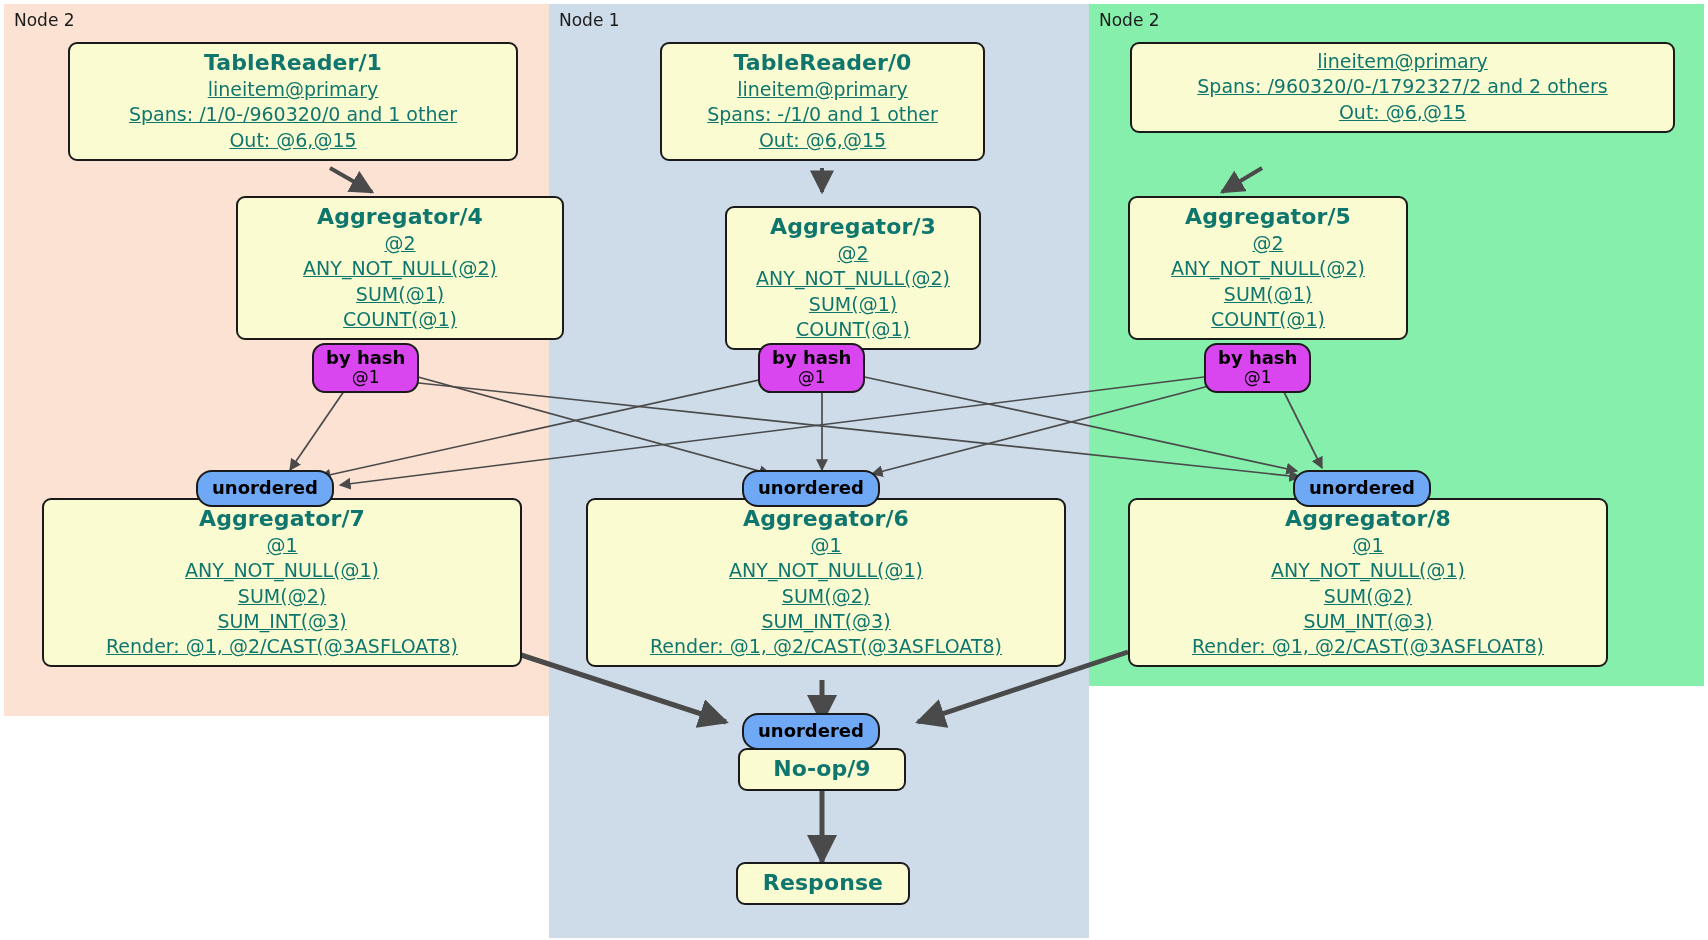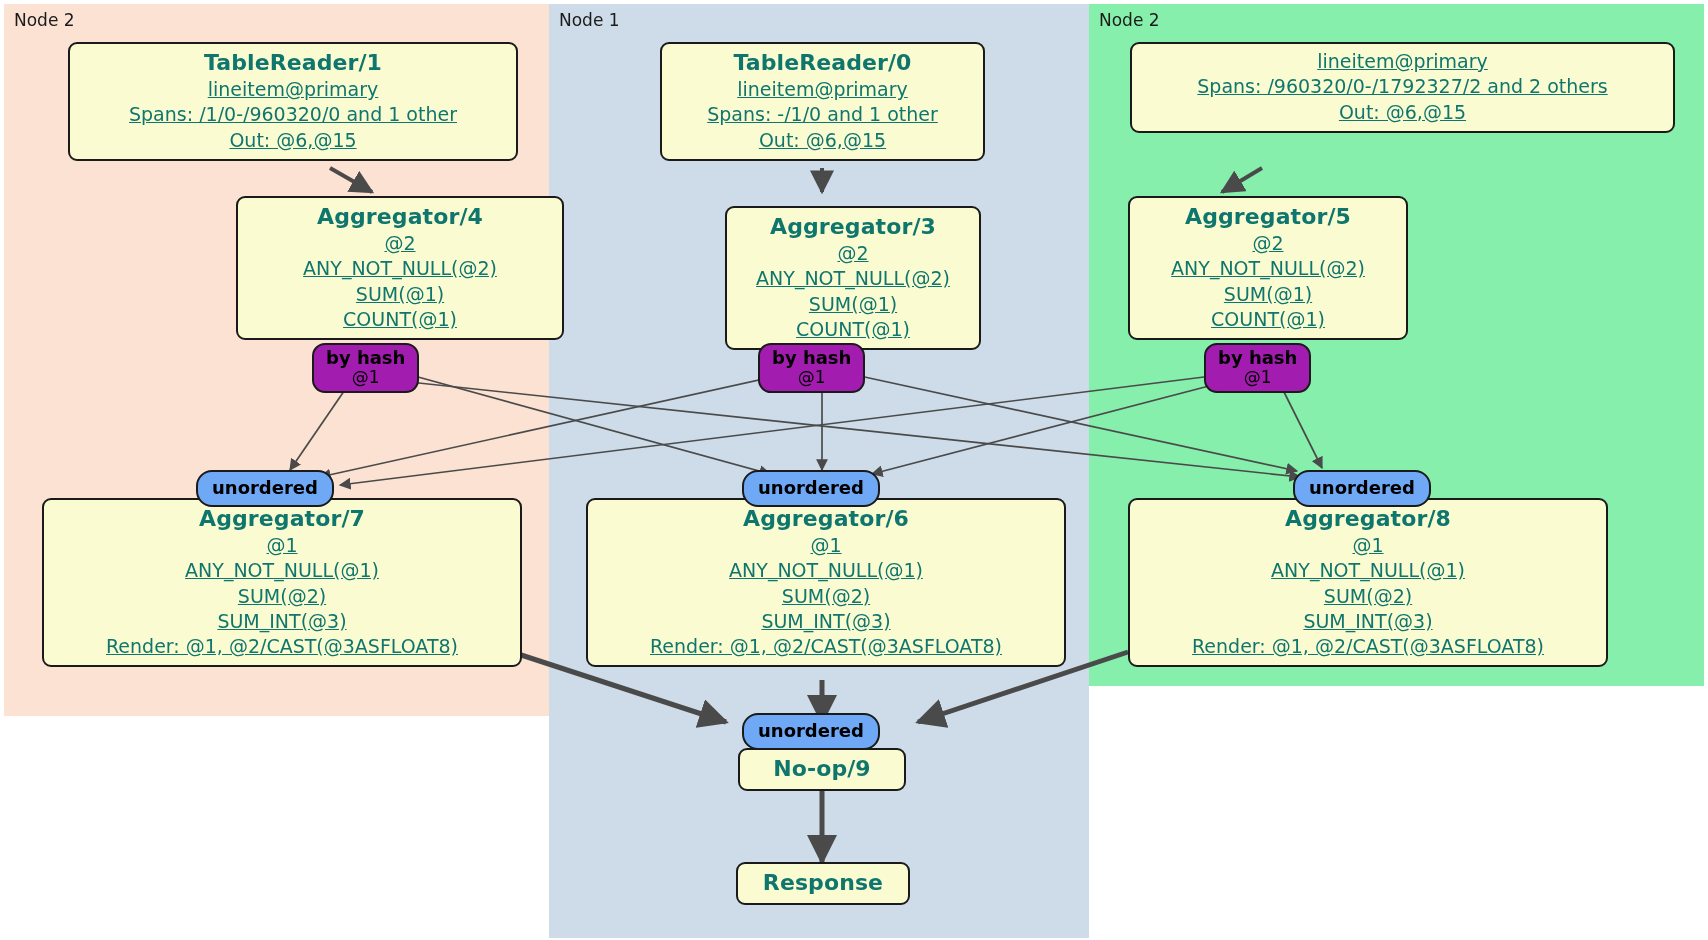--- a/index.html
+++ b/index.html
@@ -84,21 +84,21 @@
   
   .pill {
     position: absolute;
     box-sizing: border-box;
     border: 2px solid #1a1a1a;
     text-align: center;
     color: #000;
     white-space: nowrap;
   }
   .pill.hash {
-    background: #a21caf;
+    background: #d946ef;
     border-radius: 13px;
     font-size: 17px;
     line-height: 1.12;
     padding: 3px 12px 4px 12px;
   }
   .pill.hash .pt {
     font-weight: bold;
     font-size: 18px;
   }
   .pill.hash .ps {

